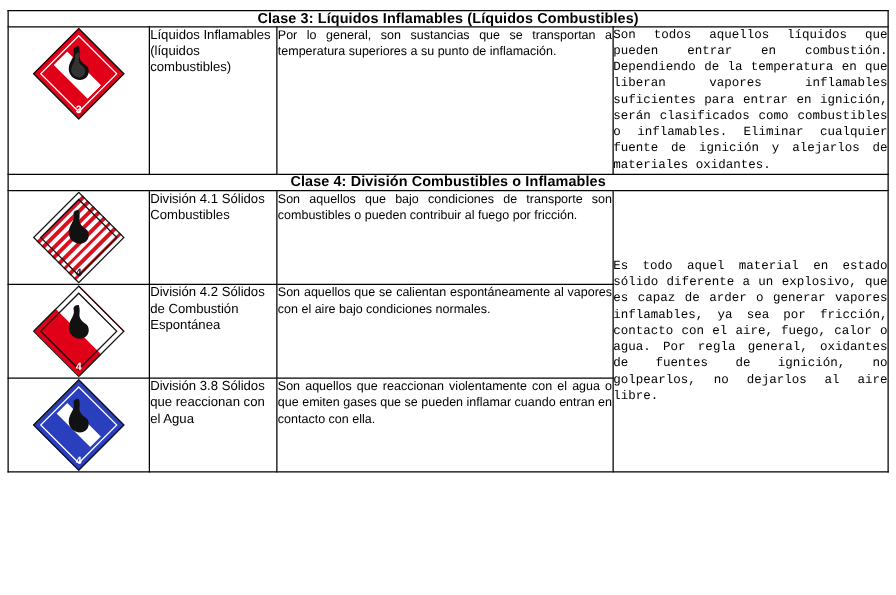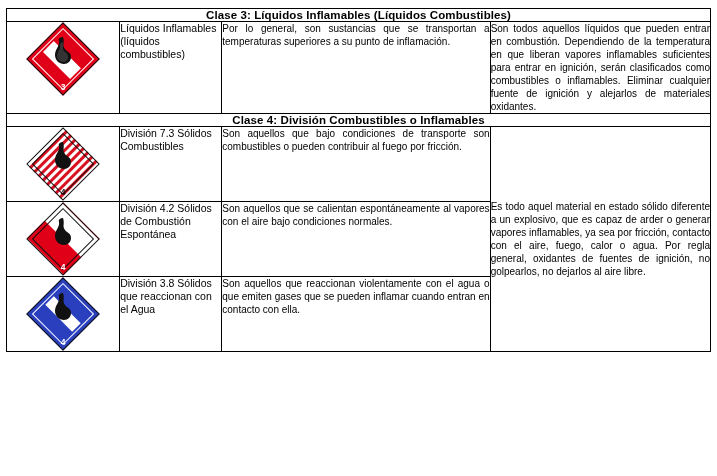--- a/index.html
+++ b/index.html
@@ -56,20 +56,21 @@
     font-size: 10px;
     line-height: 1.3;
     padding: 10px 8px 6px 8px;
     text-align: justify;
   }
   .note-cell {
     font-size: 10px;
     line-height: 1.3;
     padding: 10px 8px 6px 8px;
     text-align: justify;
+    font-family: Liberation Mono, monospace;
   }
 
   
   .diamond-wrap {
     width: 74px;
     height: 74px;
     position: relative;
     margin: 0 auto;
   }
   .diamond {
@@ -192,21 +193,21 @@
             <div class="flame">
               <svg width="74" height="74" viewBox="0 0 74 74">
                 <path d="M37 15 c2 6 -1 8 2 12 c2 3 6 3 6 8 c0 4 -3 7 -7 7 c-5 0 -9 -4 -9 -9 c0 -6 5 -9 4 -14 c-1 -3 2 -4 4 -4 z" fill="#111111"></path>
                 <path d="M37 20 c1 4 -1 6 1 9 c1 2 4 2 4 6 c0 3 -2 5 -5 5 c-3 0 -6 -3 -6 -6 c0 -4 4 -7 3 -11 c0 -2 2 -3 3 -3 z" fill="#ffffff" opacity="0.15"></path>
               </svg>
             </div>
             <div class="digit on-red">3</div>
           </div>
         </td>
         <td class="name-cell">Líquidos Inflamables (líquidos combustibles)</td>
-        <td class="desc-cell">Por lo general, son sustancias que se transportan a temperaturas superiores a su punto de inflamación.</td>
+        <td class="desc-cell">Por lo general, son sustancias que se transportan a temperatura superiores a su punto de inflamación.</td>
         <td class="note-cell">Son todos aquellos líquidos que pueden entrar en combustión. Dependiendo de la temperatura en que liberan vapores inflamables suficientes para entrar en ignición, serán clasificados como combustibles o inflamables. Eliminar cualquier fuente de ignición y alejarlos de materiales oxidantes.</td>
       </tr>
 
       <tr>
         <td class="class-header" colspan="4">Clase 4: División Combustibles o Inflamables</td>
       </tr>
 
       <tr>
         <td class="pic-cell cell-mid">
           <div class="diamond-wrap">
@@ -214,21 +215,21 @@
               <div class="inner-border"></div>
             </div>
             <div class="flame">
               <svg width="74" height="74" viewBox="0 0 74 74">
                 <path d="M37 15 c2 6 -1 8 2 12 c2 3 6 3 6 8 c0 4 -3 7 -7 7 c-5 0 -9 -4 -9 -9 c0 -6 5 -9 4 -14 c-1 -3 2 -4 4 -4 z" fill="#111111"></path>
               </svg>
             </div>
             <div class="digit on-white">4</div>
           </div>
         </td>
-        <td class="name-cell">División 7.3 Sólidos Combustibles</td>
+        <td class="name-cell">División 4.1 Sólidos Combustibles</td>
         <td class="desc-cell">Son aquellos que bajo condiciones de transporte son combustibles o pueden contribuir al fuego por fricción.</td>
         <td class="note-cell" rowspan="3" style="vertical-align:middle;">Es todo aquel material en estado sólido diferente a un explosivo, que es capaz de arder o generar vapores inflamables, ya sea por fricción, contacto con el aire, fuego, calor o agua. Por regla general, oxidantes de fuentes de ignición, no golpearlos, no dejarlos al aire libre.</td>
       </tr>
 
       <tr>
         <td class="pic-cell cell-mid">
           <div class="diamond-wrap">
             <div class="diamond d-half">
               <div class="inner-border"></div>
             </div>

